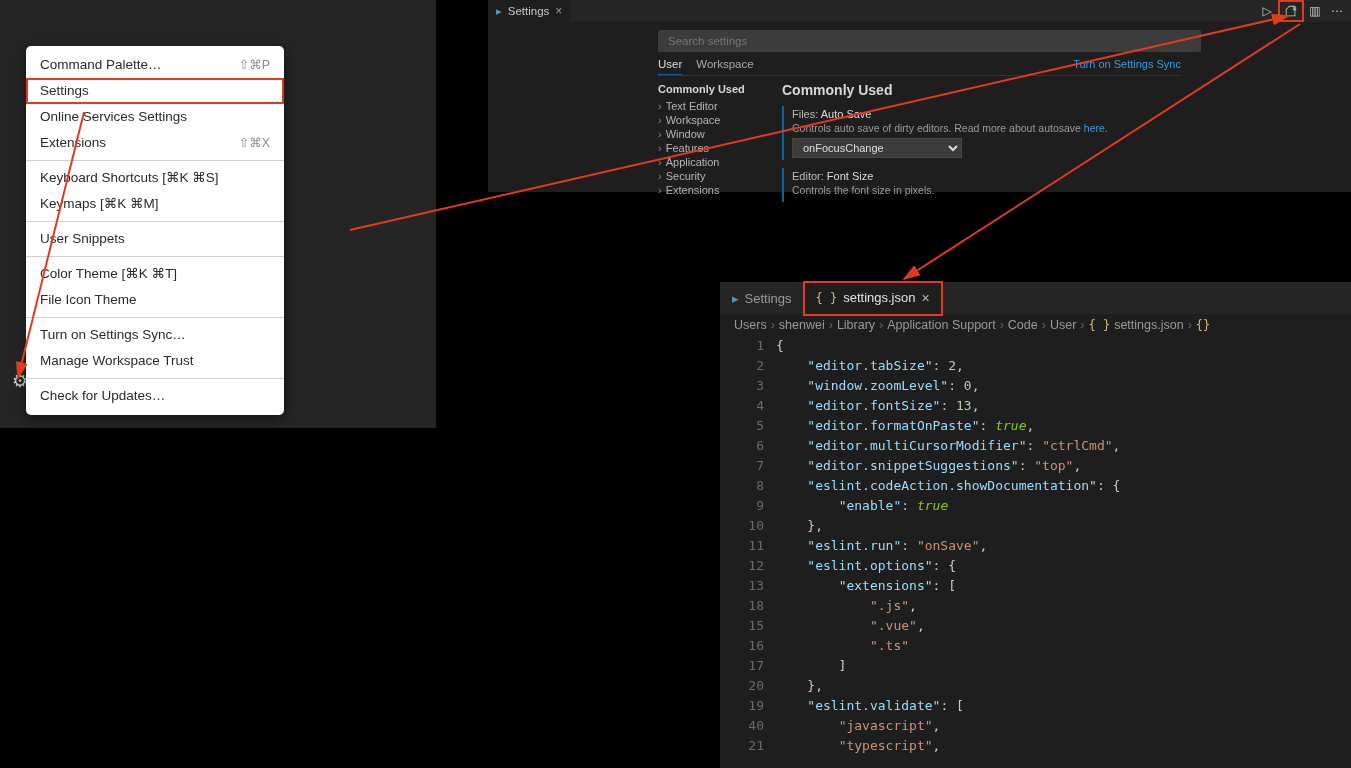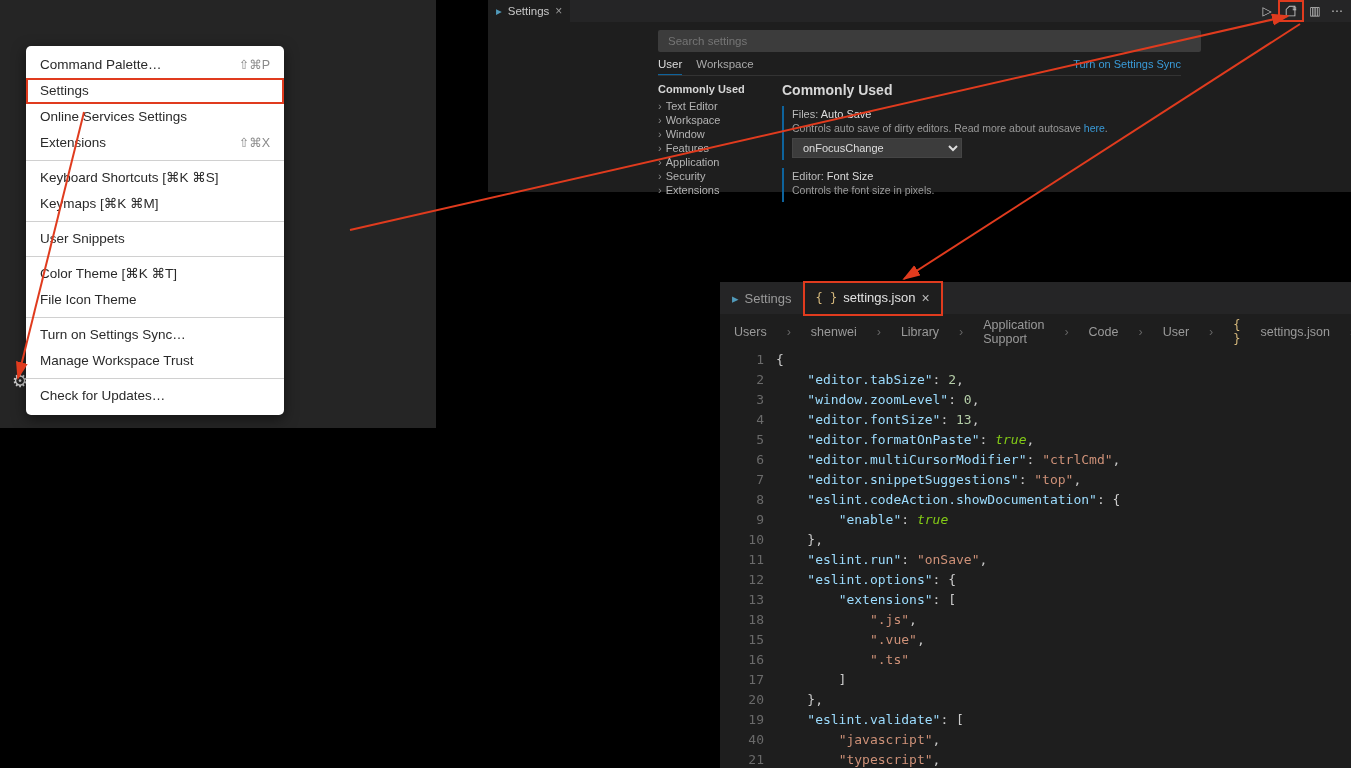--- a/index.html
+++ b/index.html
@@ -46,21 +46,21 @@
 
   
   .editorwin{left:720px;top:282px;width:631px;height:486px;}
   .etabbar{display:flex;align-items:center;background:#252526;height:32px;}
   .etab{display:flex;align-items:center;gap:6px;padding:0 12px;height:32px;color:#9a9a9a;font-size:13px;}
   .etab.settings{color:#9a9a9a;}
   .etab.active{background:#1e1e1e;color:#e2e2e2;border-bottom:1px solid #0e639c;}
   .etab.boxed{outline:2px solid #e03b1e;outline-offset:-1px;}
   .etab .x{color:#bbb;font-size:14px;}
   .braceicon{color:#d7ba7d;font-family:monospace;font-size:12px;}
-  .breadcrumbs{display:flex;gap:20px;align-items:center;padding:4px 14px;font-size:12.5px;color:#9a9a9a;}
+  .breadcrumbs{display:flex;gap:4px;align-items:center;padding:4px 14px;font-size:12.5px;color:#9a9a9a;}
   .breadcrumbs .chev{color:#666;}
   .editor{font-family:Menlo,Consolas,monospace;font-size:13px;line-height:20px;position:relative;padding-left:56px;}
   .gutter{position:absolute;left:0;top:0;width:44px;text-align:right;color:#6a6a6a;padding-right:10px;}
   .codeline{white-space:pre;}
   .punct{color:#cccccc;}
   .key{color:#9cdcfe;}
   .str{color:#ce9178;}
   .num{color:#b5cea8;}
   .bool{color:#84cc16;font-style:italic;}
 

